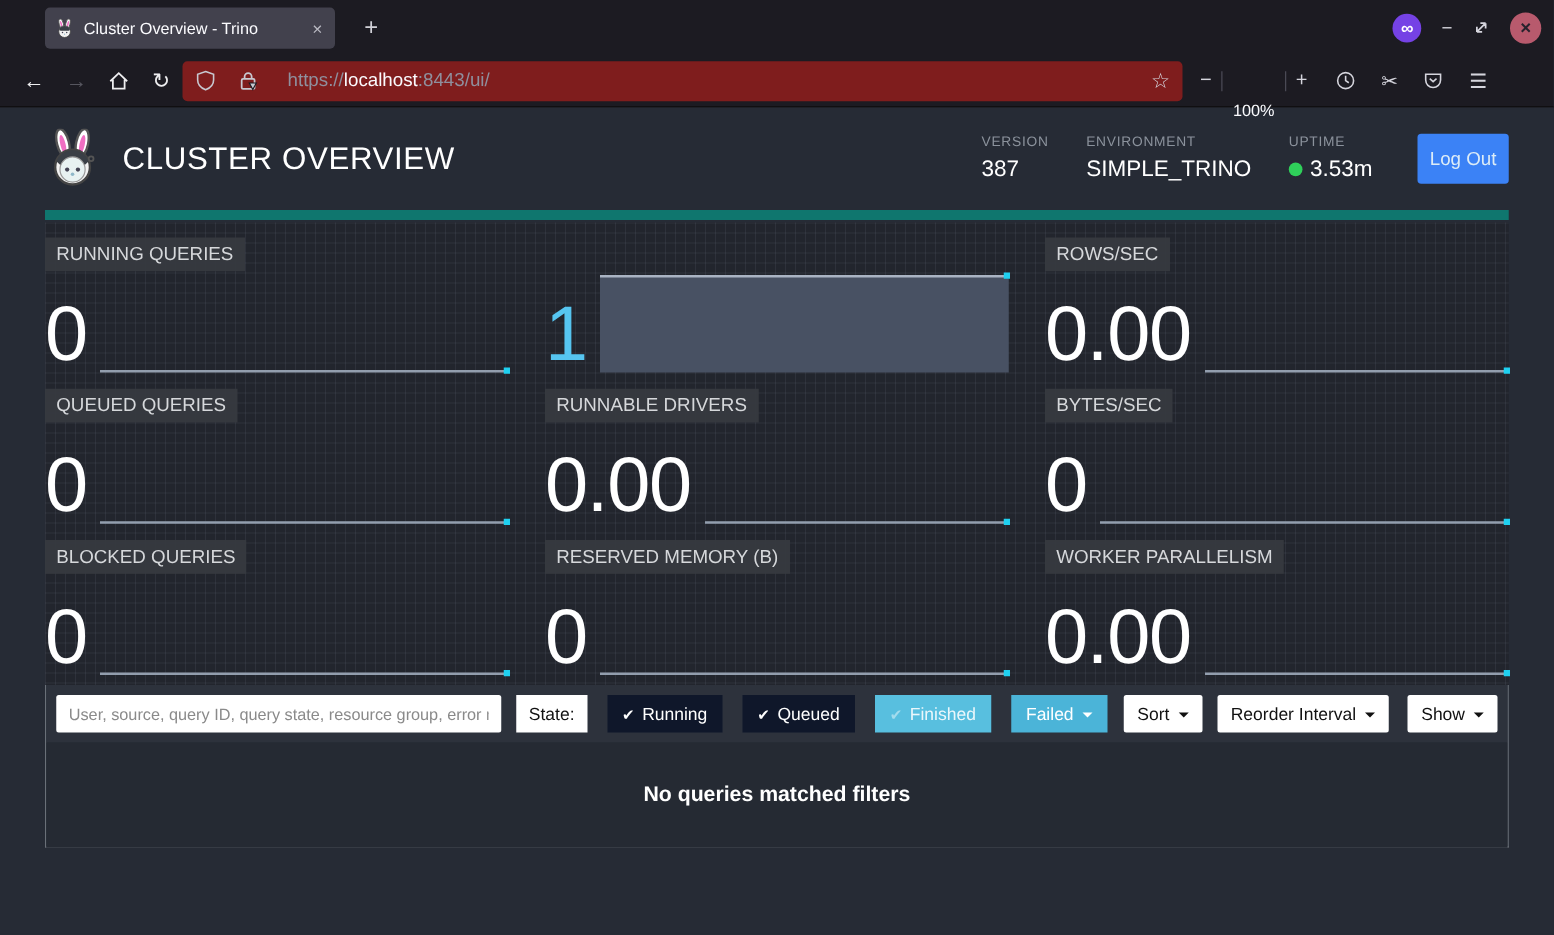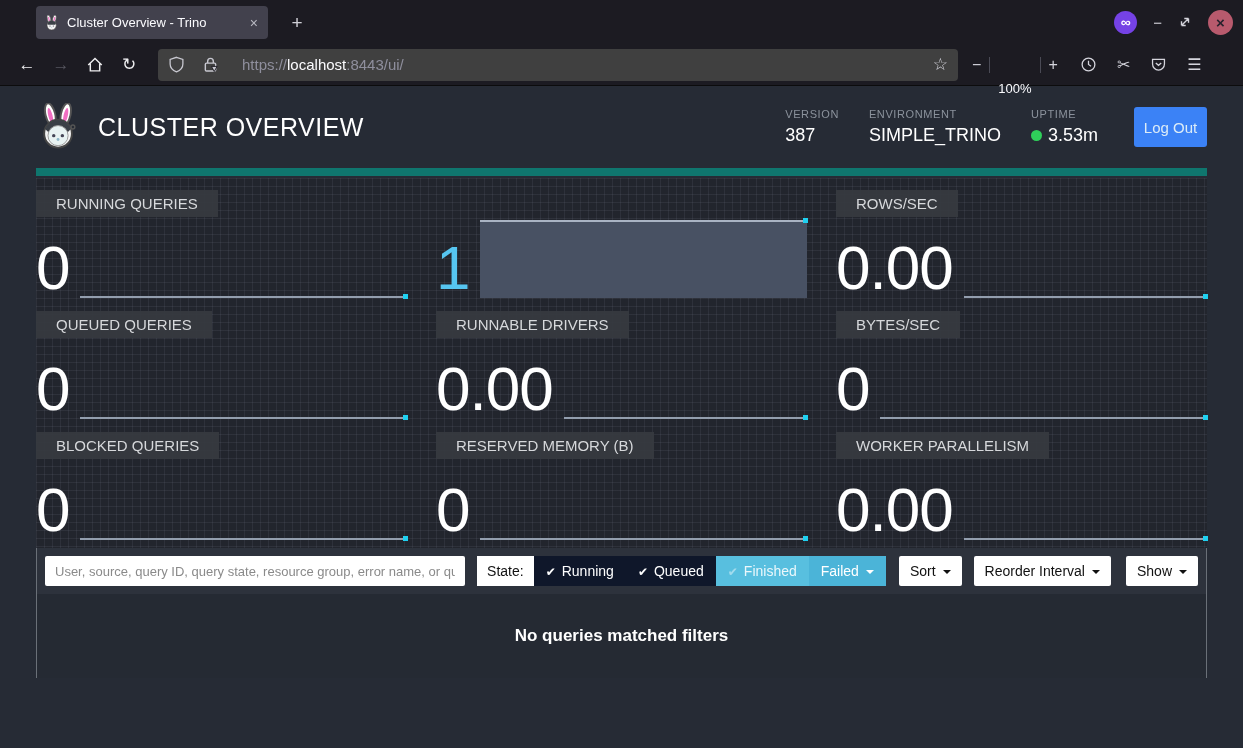--- a/index.html
+++ b/index.html
@@ -17,21 +17,21 @@
   .winctrls { position:absolute; right:10px; top:0; height:44px; display:flex; align-items:center; gap:16px; }
   .private-badge { width:23px; height:23px; border-radius:50%; background:#7542e5; color:#fff;
                    display:flex; align-items:center; justify-content:center; font-size:14px; font-weight:bold; }
   .win-min { color:#d5d5dd; font-size:15px; }
   .win-close { width:25px; height:25px; border-radius:50%; background:#b85a6d; color:#27222d;
                display:flex; align-items:center; justify-content:center; font-size:15px; font-weight:bold; }
 
   .navbar { height:42px; background:#1c1b22; border-bottom:1px solid #0c0c0d; display:flex; align-items:center; padding:0 10px; }
   .nav-icon { color:#eeeef0; font-size:17px; width:34px; text-align:center; }
   .nav-icon.disabled { color:#56565f; }
-  .urlbar { height:32px; background:#404040; border-radius:4px; flex:0 0 800px; margin-left:12px;
+  .urlbar { height:32px; background:#7f1d1d; border-radius:4px; flex:0 0 800px; 
             display:flex; align-items:center; padding:0 10px; gap:18px; }
   .url-text { font-size:15px; color:#8f8f9d; flex:1; margin-left:6px; }
   .url-text .host { color:#fbfbfe; }
   .star { color:#d5d5dd; font-size:17px; }
   .zoomctl { display:flex; align-items:center; margin-left:14px; color:#d5d5dd; }
   .zoomctl .sep { width:1px; height:16px; background:#4a4a55; margin:0 8px; }
   .zoom-level { font-size:13px; color:#fbfbfe;margin-top:48px; }
   .zoom-btn { font-size:16px; }
   .right-icons { display:flex; align-items:center; gap:20px; margin-left:22px; color:#d5d5dd; }
   .right-icons .glyph { font-size:16px; }
@@ -52,38 +52,38 @@
   
   .stats-grid { margin-top:2px; height:370px; padding:10px 0;
     background-color:#22252d;
     background-image:
       linear-gradient(rgba(150,160,185,0.10) 1px, transparent 1px),
       linear-gradient(90deg, rgba(150,160,185,0.10) 1px, transparent 1px);
     background-size:8px 8px;
     display:grid; grid-template-columns:repeat(3, 1fr); column-gap:29px; row-gap:11px; }
   .card { height:110px; position:relative; display:flex; align-items:flex-end; }
   .card-label { position:absolute; top:2px; left:0; background:rgba(54,57,64,0.96); color:#d6d8db;
-                font-size:15px; padding:5px 20px; z-index:2; white-space:nowrap; }
+                font-size:15px; padding:5px 9px; z-index:2; white-space:nowrap; }
   .card-value { font-size:62px; color:#fff; line-height:0.92; letter-spacing:-1px; padding-bottom:2px; z-index:1; }
   .card.highlight .card-value { color:#56c5f0; }
   .spark { flex:1; margin-left:11px; height:78px; position:relative; }
   .spark.flat { border-bottom:2px solid #939eae; height:80px; }
   .spark.flat::after { content:''; position:absolute; right:-1px; bottom:-3px; width:5px; height:5px; background:#1fd0f0; }
   .spark.full { background:#485163; border-top:2px solid #a9b3c3; }
   .spark.full::after { content:''; position:absolute; right:-1px; top:-4px; width:5px; height:5px; background:#1fd0f0; }
 
   
   .qd-header { height:40px; background:#6a7078; color:#fff; font-size:20px; line-height:40px;
                padding:0 10px; letter-spacing:0.3px; }
   .qd-body { border:1px solid #6a7078; border-top:none; height:130px; }
   .toolbar { height:46px; background:#2d323c; display:flex; align-items:center; padding:0 8px; }
   .search-input { width:527px; height:30px; border:none; border-radius:2px; padding:0 10px; font-size:13px;
                   font-family:"Liberation Sans",sans-serif; color:#222; background:#fff; }
   .search-input::placeholder { color:#8a8a8a; }
-  .state-group { display:flex; margin-left:12px; height:30px; }
+  .state-group { display:flex; margin-left:12px; height:30px;gap:16px; }
   .state-label { background:#fff; color:#111; font-size:14px; padding:0 10px; line-height:30px; }
   .state-btn { color:#fff; font-size:14px; padding:0 12px; line-height:30px; white-space:nowrap; }
   .state-btn.sel { background:#0f172a; }
   .state-btn.finished { background:#58bfdf; color:rgba(255,255,255,0.88); }
   .state-btn.finished .check { color:rgba(255,255,255,0.45); }
   .state-btn.failed { background:#4bb4d8; }
   .check { font-size:12px; margin-right:6px; }
   .caret { display:inline-block; width:0; height:0; border-left:4px solid transparent;
            border-right:4px solid transparent; border-top:4px solid currentColor; margin-left:7px; vertical-align:middle; }
   .wbtn { background:#fff; color:#111; font-size:14px; height:30px; line-height:30px; padding:0 11px;

